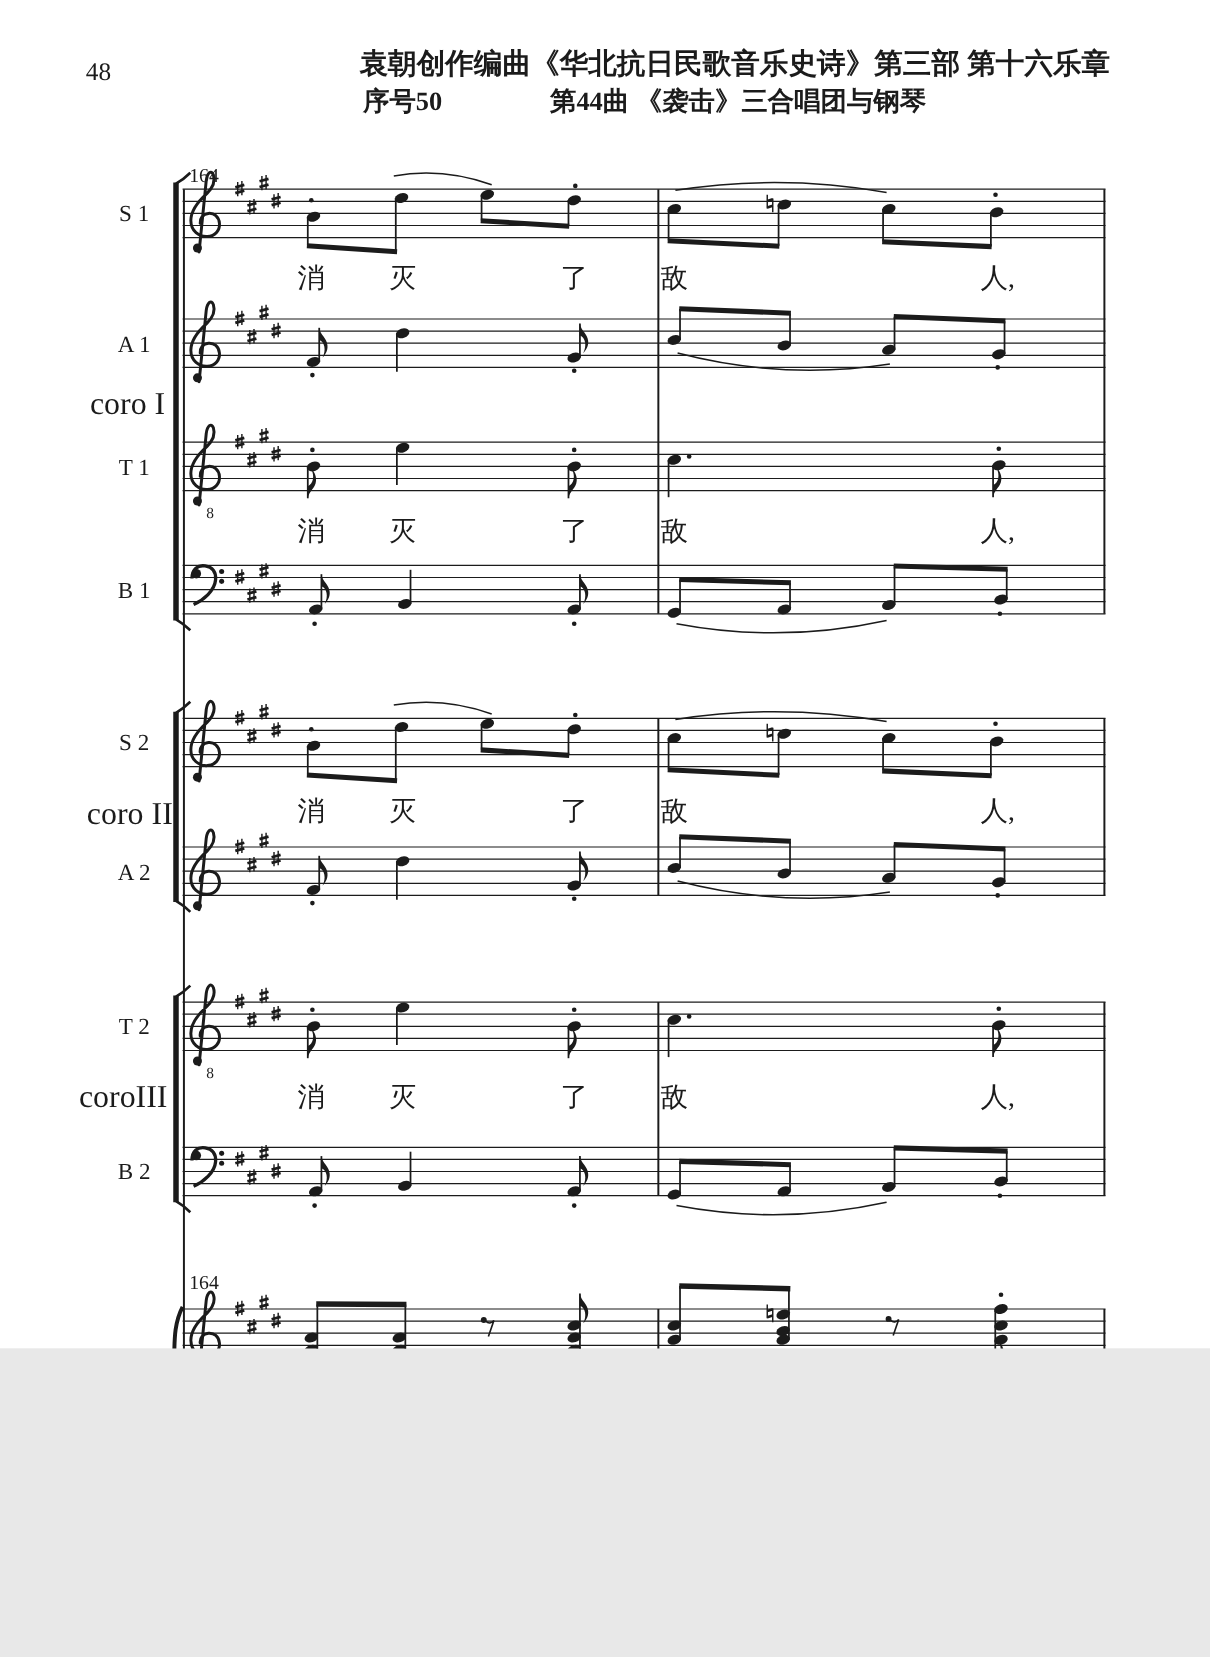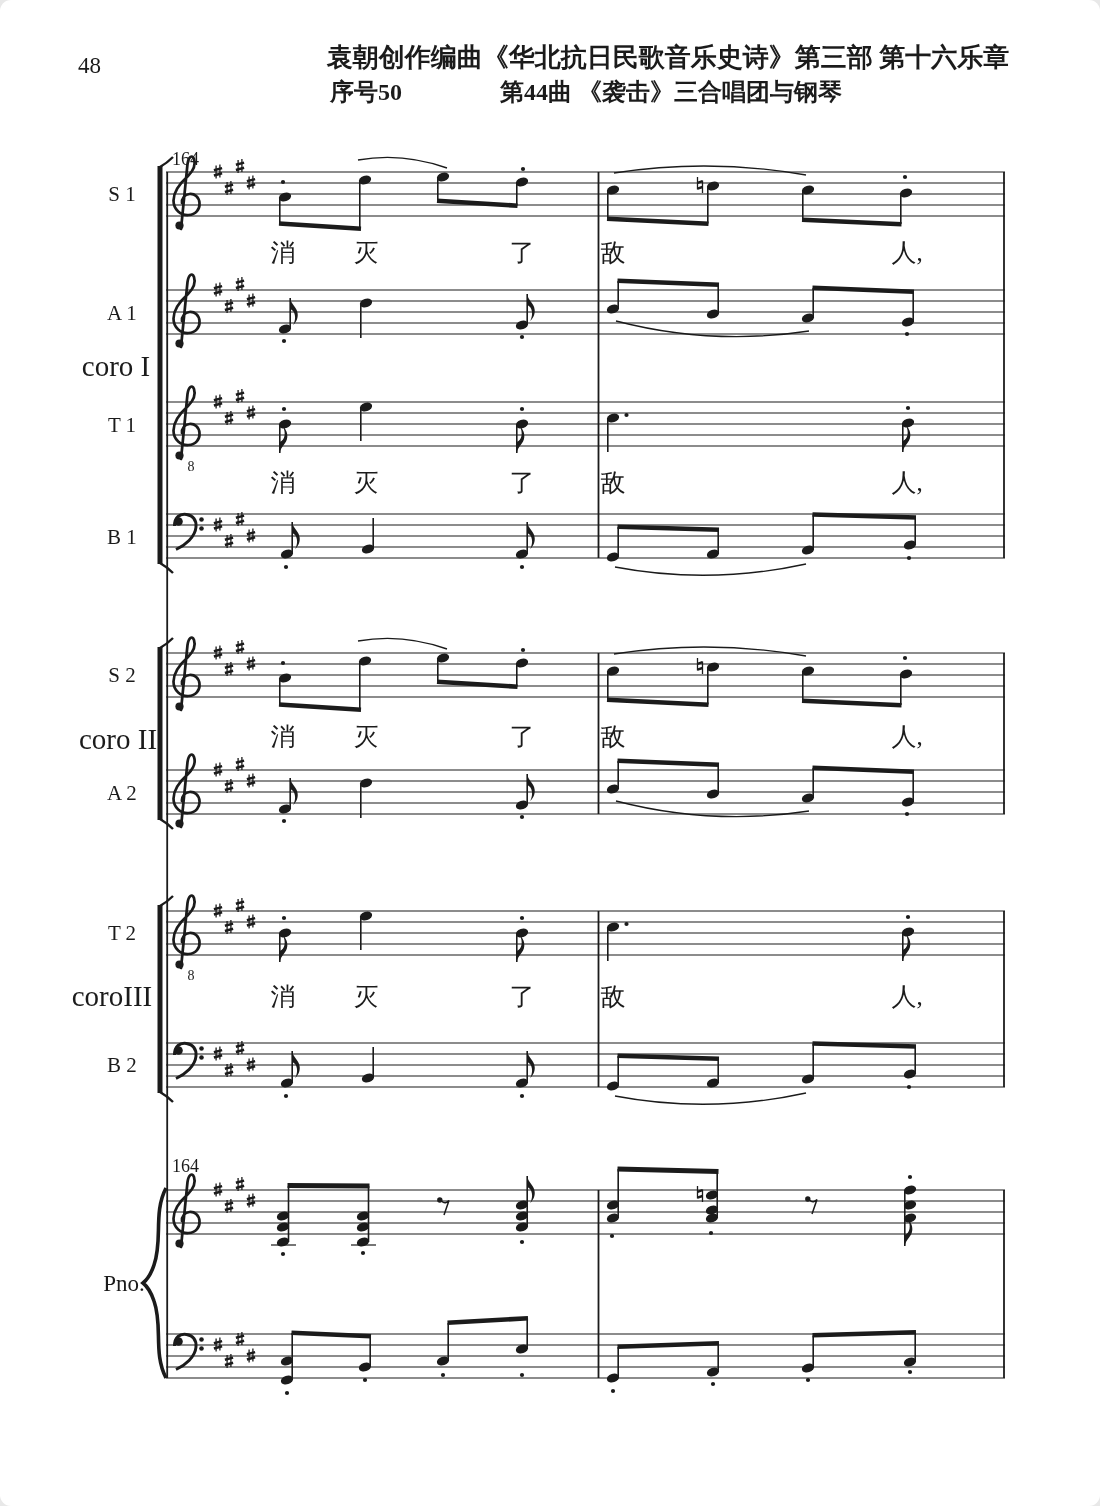--- a/index.html
+++ b/index.html
@@ -1,17 +1,17 @@
 <!DOCTYPE html>
 <html><head>
 <meta charset="utf-8">
 <style>
   html,body{margin:0;padding:0;background:#e8e8e8;}
-  .page{position:relative;width:1100px;height:1506px;background:#ffffff;margin:0 auto;
-        font-family:"Liberation Serif","DejaVu Serif",serif;border-radius:11px;}
+  .page{position:relative;width:1100px;height:1226px;background:#ffffff;margin:0 auto;
+        font-family:"Liberation Serif","DejaVu Serif",serif;}
   svg{display:block}
   text{fill:#1b1b1b;font-family:"Liberation Serif","DejaVu Serif",serif;}
   .hdr{font-weight:bold;}
 </style>
 </head>
 <body>
 
 <div class="page">
 <svg width="1100" height="1506" viewBox="0 0 1100 1506">
 

